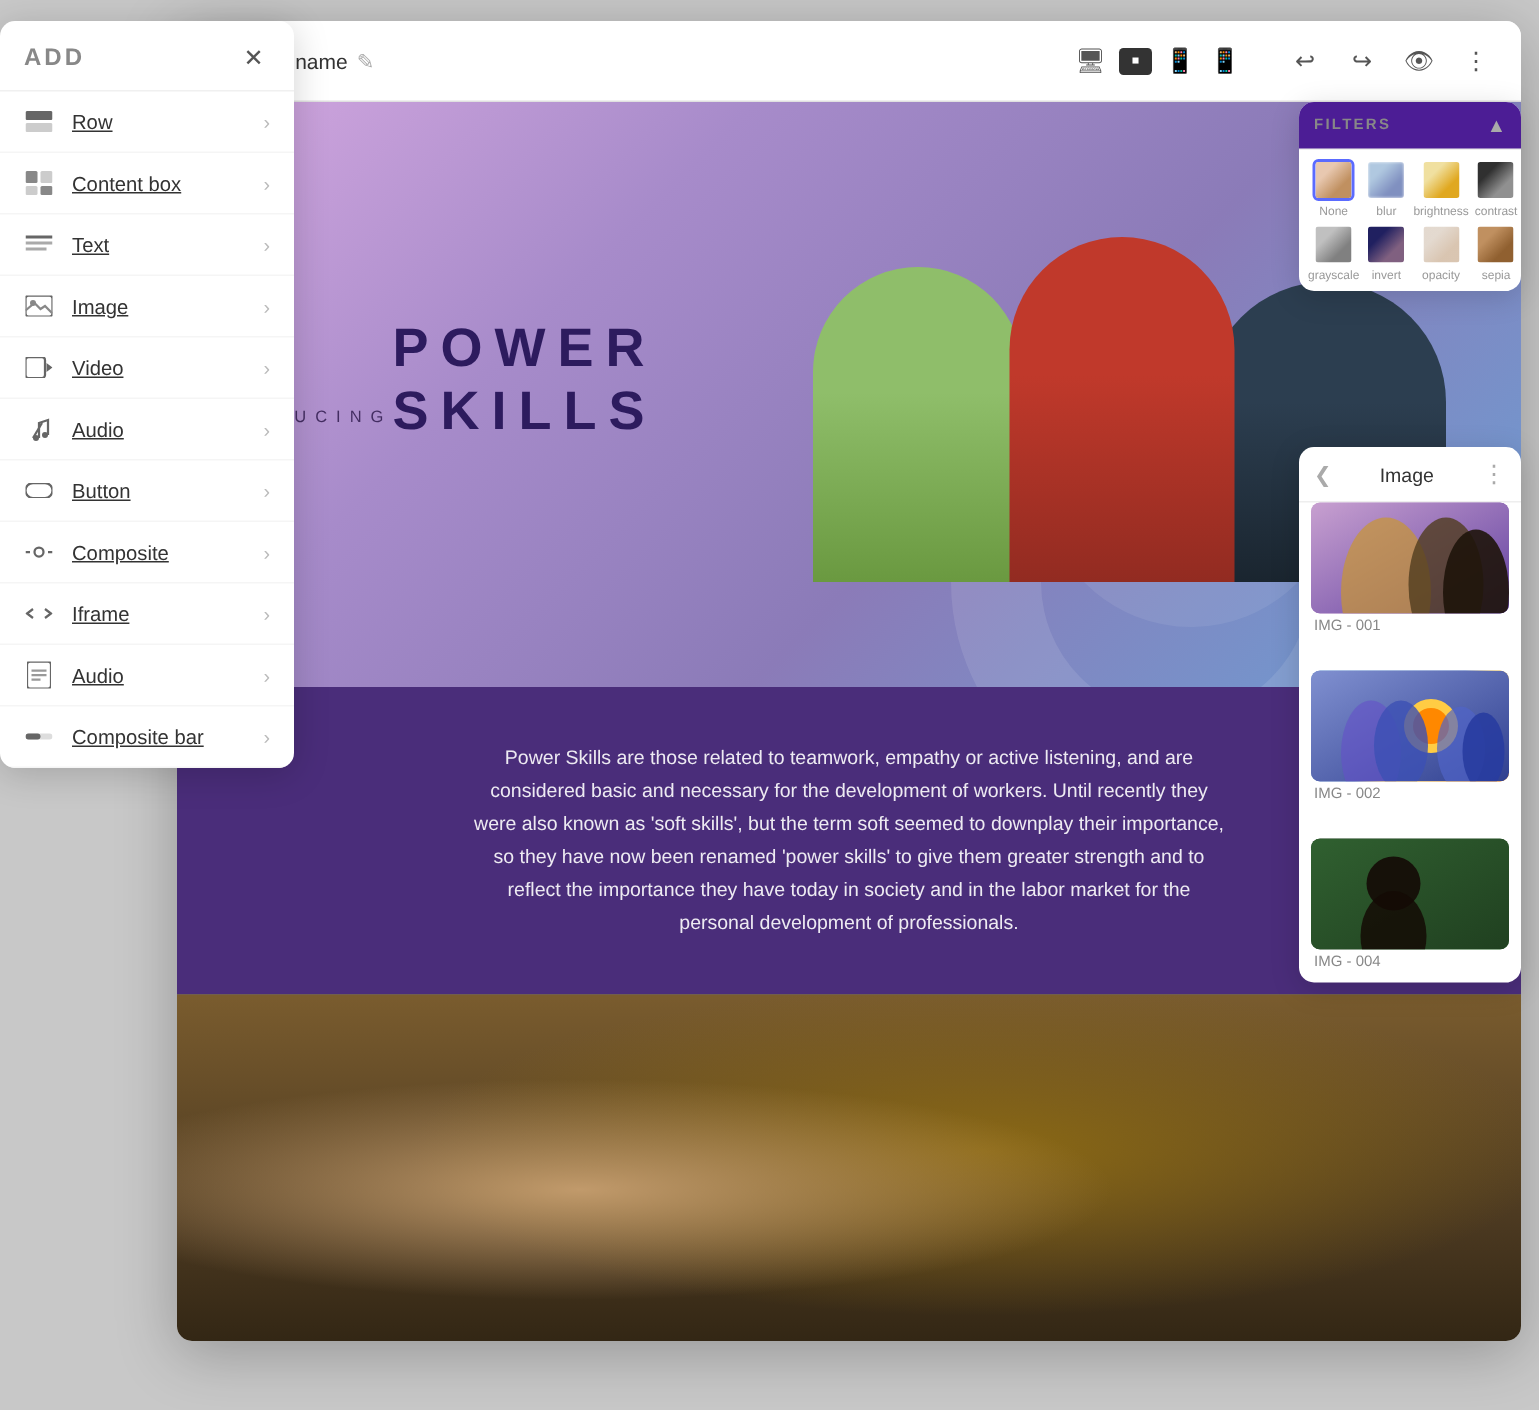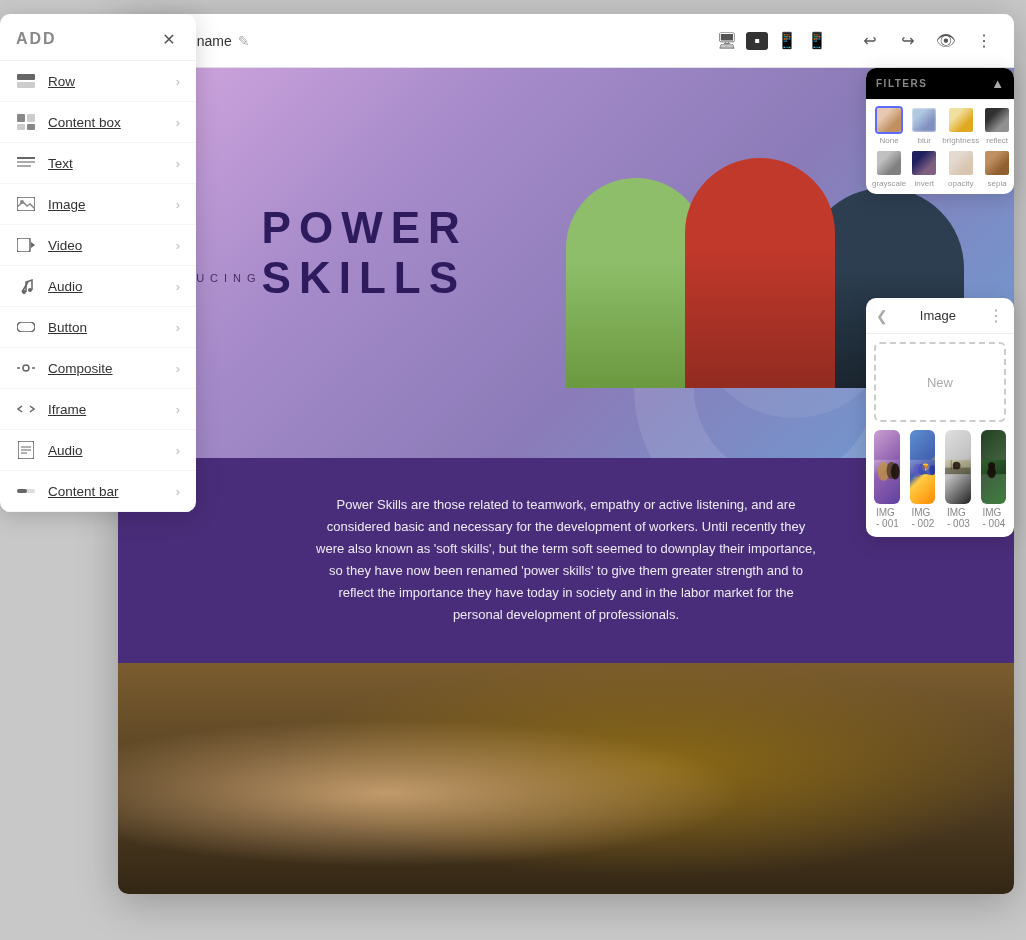--- a/index.html
+++ b/index.html
@@ -136,21 +136,21 @@
     }
     .hero-subtitle {
       font-size: 11px;
       letter-spacing: 6px;
       color: rgba(40,20,70,0.8);
       margin-top: 38px;
       margin-bottom: 8px;
       text-transform: uppercase;
     }
     .hero-title {
-      font-size: 44px;
+      font-size: 36px;
       font-weight: 700;
       letter-spacing: 8px;
       color: #2d1b5e;
       text-transform: uppercase;
       margin-bottom: 20px;
     }
     .hero-people {
       width: 100%;
       height: 250px;
       position: relative;
@@ -305,21 +305,21 @@
       border-radius: 10px;
       box-shadow: 0 4px 20px rgba(0,0,0,0.15);
       z-index: 20;
       overflow: hidden;
     }
     .filters-header {
       display: flex;
       align-items: center;
       justify-content: space-between;
       padding: 8px 10px;
-      background: #000000;
+      background: #4c1d95;
       border-bottom: 1px solid #eee;
     }
     .filters-title {
       font-size: 10px;
       letter-spacing: 1.5px;
       color: #888;
       font-weight: 600;
       text-transform: uppercase;
     }
     .filters-collapse {
@@ -412,22 +412,22 @@
       display: flex;
       align-items: center;
       justify-content: center;
       cursor: pointer;
       color: #aaa;
       font-size: 13px;
     }
     .image-list {
       padding: 0 8px 8px;
       display: flex;
-      flex-direction: row;
-      gap: 10px;
+      flex-direction: column;
+      gap: 24px;
     }
     .image-list-item {
       cursor: pointer;
     }
     .image-thumb {
       width: 100%;
       height: 74px;
       border-radius: 6px;
       overflow: hidden;
     }
@@ -668,21 +668,21 @@
   </div>
 
   <div class="sidebar-item">
     <div class="sidebar-item-left">
       <div class="sidebar-item-icon">
         <svg width="18" height="10" viewBox="0 0 18 10">
             <rect x="0" y="3" width="18" height="4" rx="2" fill="#ddd"></rect>
             <rect x="0" y="3" width="10" height="4" rx="2" fill="#666"></rect>
           </svg>
       </div>
-      <span class="sidebar-item-label">Content bar</span>
+      <span class="sidebar-item-label">Composite bar</span>
     </div>
     <span class="sidebar-chevron">›</span>
   </div>
 </div>
 
 <div class="right-panel-filters">
   <div class="filters-header">
     <span class="filters-title">FILTERS</span>
     <span class="filters-collapse">▲</span>
   </div>
@@ -702,21 +702,21 @@
     <div class="filter-item">
       <div class="filter-thumb">
           <div class="filter-thumb-img ft-bright"></div>
         </div>
       <span class="filter-label">brightness</span>
     </div>
     <div class="filter-item">
       <div class="filter-thumb">
           <div class="filter-thumb-img ft-contrast"></div>
         </div>
-      <span class="filter-label">reflect</span>
+      <span class="filter-label">contrast</span>
     </div>
     <div class="filter-item">
       <div class="filter-thumb">
           <div class="filter-thumb-img ft-grayscale"></div>
         </div>
       <span class="filter-label">grayscale</span>
     </div>
     <div class="filter-item">
       <div class="filter-thumb">
           <div class="filter-thumb-img ft-invert"></div>
@@ -736,23 +736,20 @@
       <span class="filter-label">sepia</span>
     </div>
   </div>
 </div>
 
 <div class="right-panel-image">
   <div class="image-panel-header">
     <span class="image-panel-back">❮</span>
     <span class="image-panel-title">Image</span>
     <span class="image-panel-menu">⋮</span>
-  </div>
-  <div class="image-new-btn">
-    <span>New</span>
   </div>
   <div class="image-list">
     <div class="image-list-item">
       <div class="image-thumb img-001">
         <svg width="100%" height="74" viewBox="0 0 132 74">
           <defs>
               <linearGradient id="g1" x1="0" y1="0" x2="1" y2="1">
                 <stop offset="0%" stop-color="#c8a0d0"></stop>
                 <stop offset="100%" stop-color="#6040a0"></stop>
               </linearGradient>
@@ -779,38 +776,20 @@
           <circle cx="80" cy="37" r="12" fill="#ff8800"></circle>
           <ellipse cx="40" cy="55" rx="20" ry="35" fill="rgba(100,80,200,0.6)"></ellipse>
           <ellipse cx="60" cy="50" rx="18" ry="30" fill="rgba(60,80,180,0.8)"></ellipse>
           <ellipse cx="100" cy="52" rx="16" ry="28" fill="rgba(80,100,200,0.7)"></ellipse>
           <ellipse cx="115" cy="54" rx="14" ry="26" fill="rgba(40,60,160,0.9)"></ellipse>
         </svg>
       </div>
       <div class="image-label">IMG - 002</div>
     </div>
     <div class="image-list-item">
-      <div class="image-thumb img-003">
-        <svg width="100%" height="74" viewBox="0 0 132 74">
-          <defs>
-              <linearGradient id="g3" x1="0" y1="0" x2="1" y2="1">
-                <stop offset="0%" stop-color="#d0c8b0"></stop>
-                <stop offset="100%" stop-color="#808060"></stop>
-              </linearGradient>
-            </defs>
-          <rect width="132" height="74" fill="url(#g3)"></rect>
-          <rect x="0" y="40" width="132" height="34" fill="rgba(0,0,0,0.3)"></rect>
-          <circle cx="60" cy="30" r="20" fill="rgba(30,20,10,0.85)"></circle>
-          <rect x="30" y="0" width="4" height="50" fill="rgba(0,0,0,0.4)"></rect>
-          <rect x="45" y="10" width="4" height="40" fill="rgba(0,0,0,0.35)"></rect>
-        </svg>
-      </div>
-      <div class="image-label">IMG - 003</div>
-    </div>
-    <div class="image-list-item">
       <div class="image-thumb img-004">
         <svg width="100%" height="74" viewBox="0 0 132 74">
           <defs>
               <linearGradient id="g4" x1="0" y1="0" x2="1" y2="1">
                 <stop offset="0%" stop-color="#306030"></stop>
                 <stop offset="100%" stop-color="#204020"></stop>
               </linearGradient>
             </defs>
           <rect width="132" height="74" fill="url(#g4)"></rect>
           <circle cx="55" cy="30" r="18" fill="rgba(20,10,5,0.9)"></circle>

